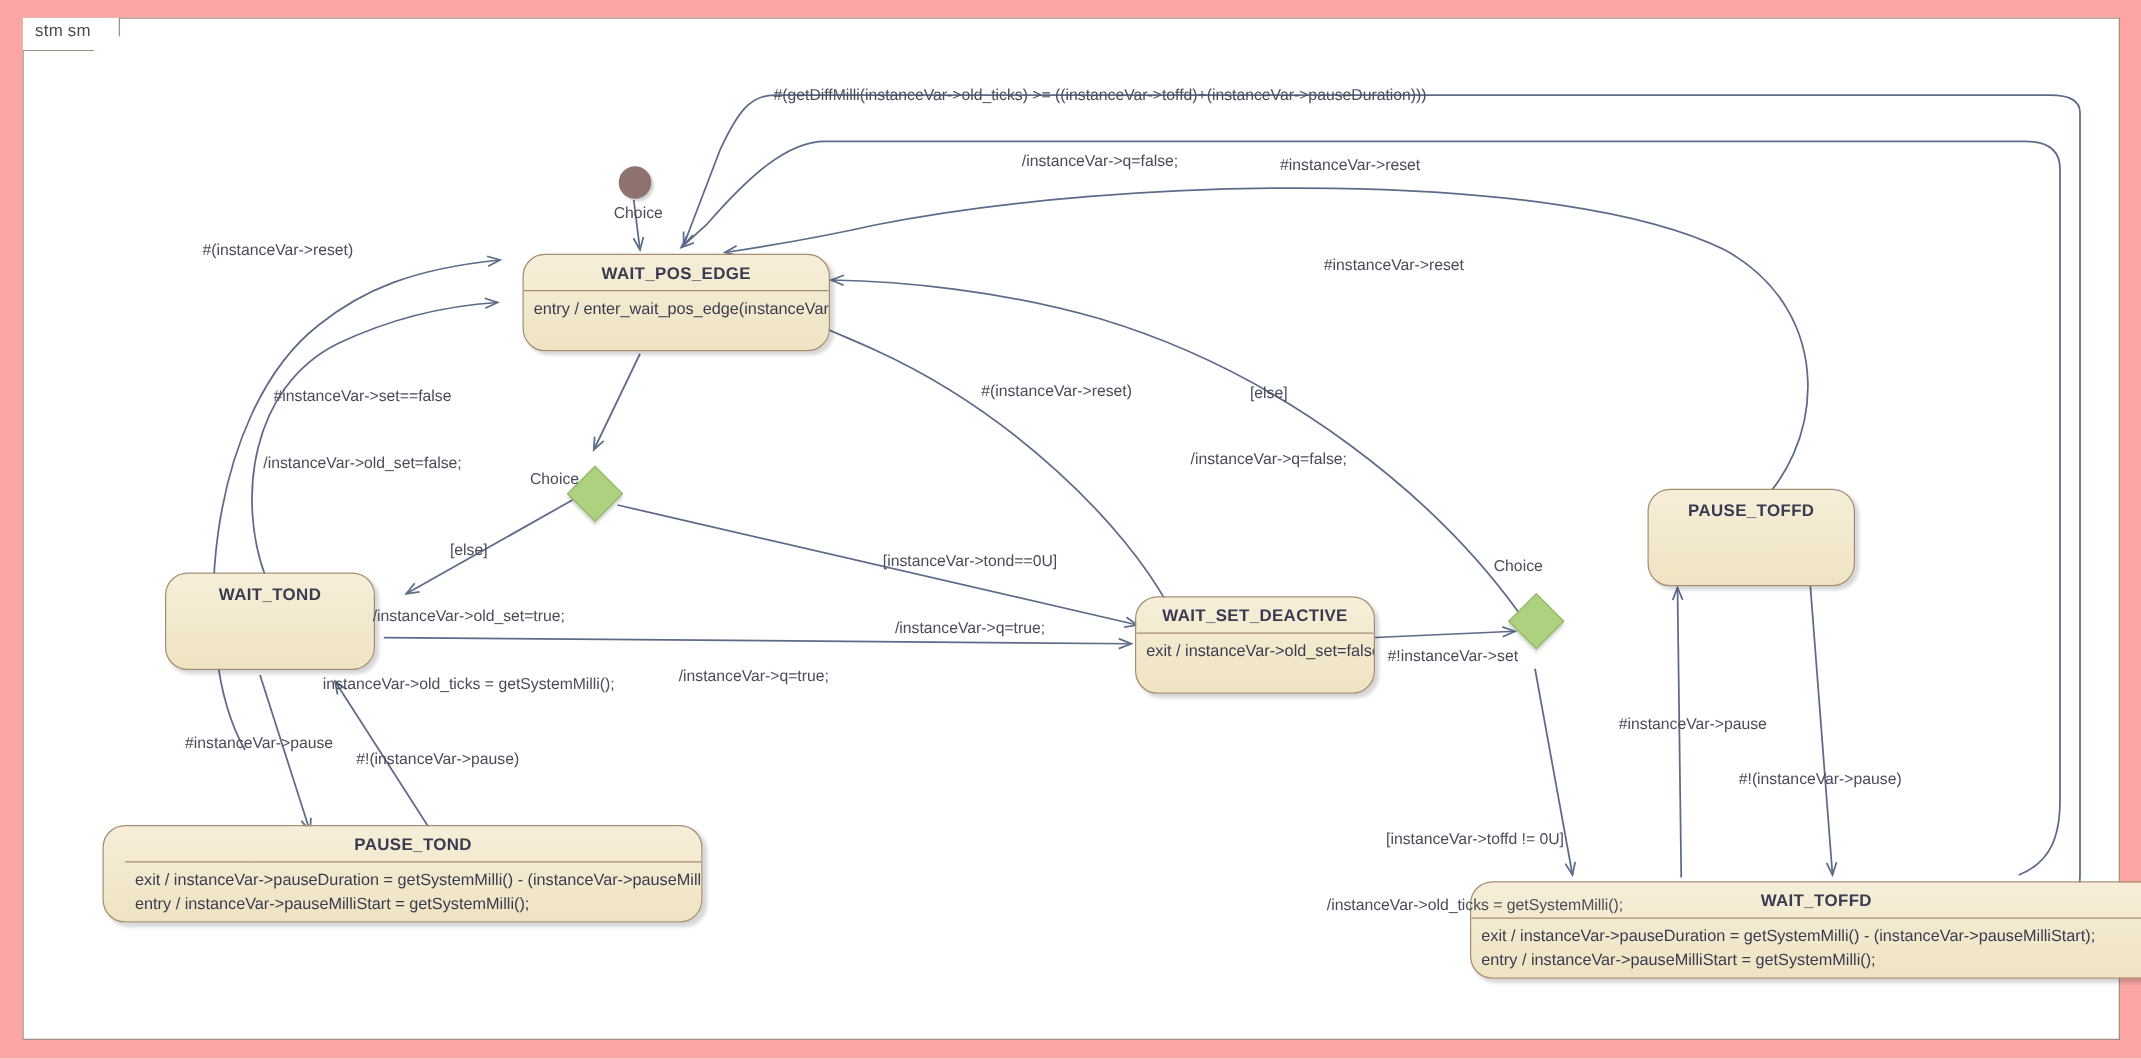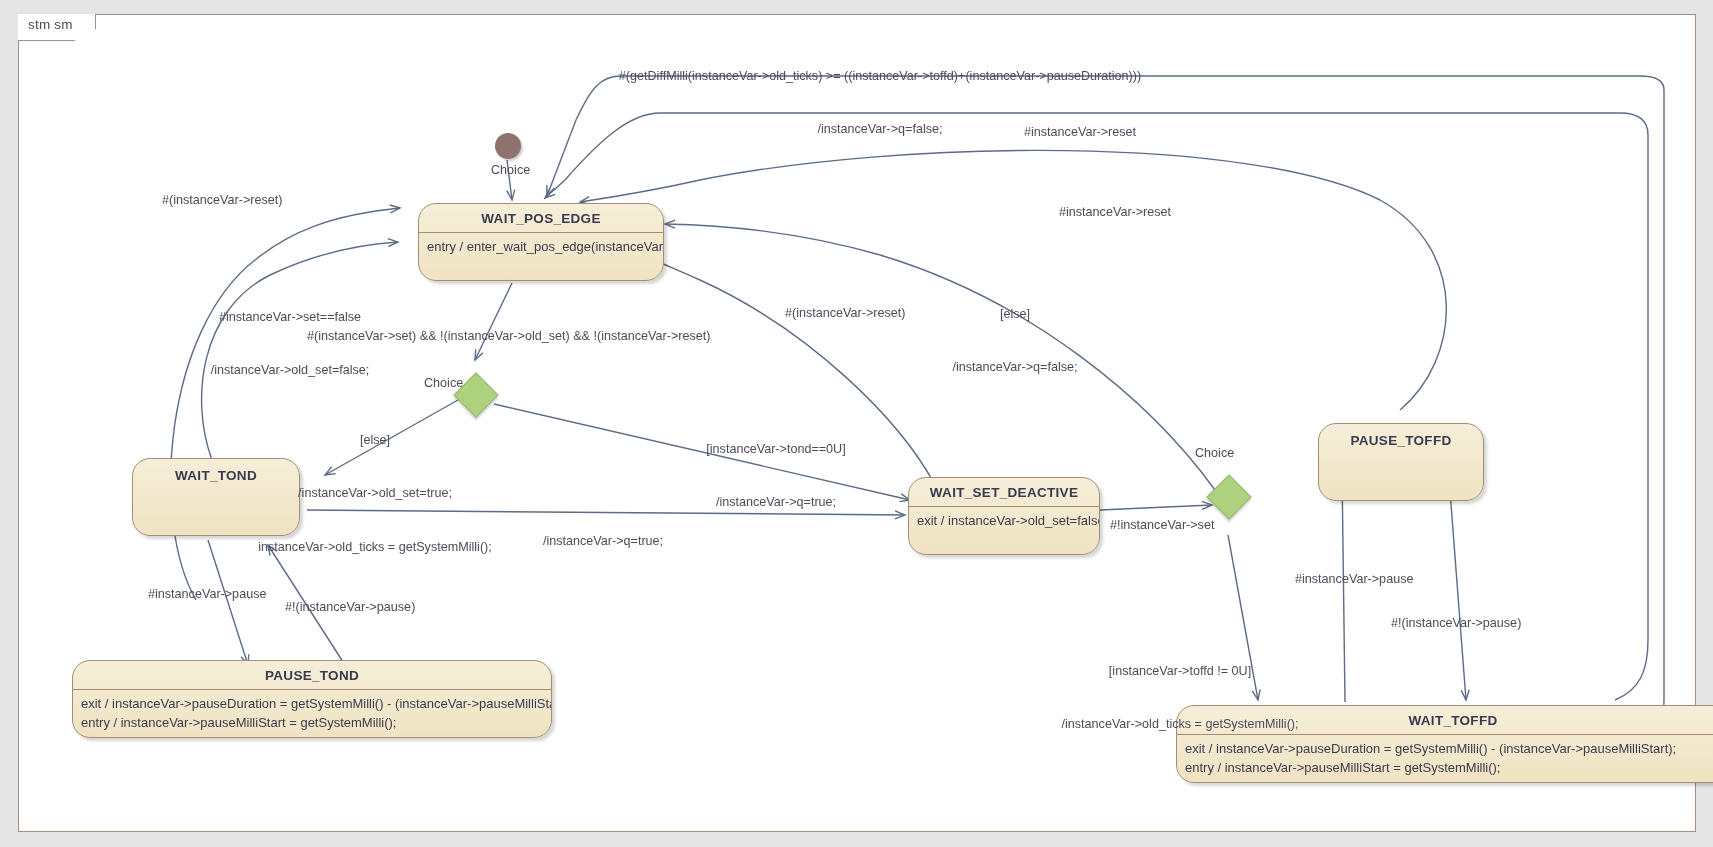--- a/index.html
+++ b/index.html
@@ -7,21 +7,21 @@
     padding: 0;
     background: #ffffff;
   }
   body {
     font-family: "Liberation Sans", sans-serif;
   }
   #canvas {
     position: relative;
     width: 1713px;
     height: 847px;
-    background: #e5e5e5;
+    background: #fca5a5;
     overflow: hidden;
   }
   
   #frame {
     position: absolute;
     left: 18px;
     top: 14px;
     width: 1678px;
     height: 818px;
     border: 1px solid #a58d82;
@@ -199,39 +199,39 @@
     <div class="body">entry / enter_wait_pos_edge(instanceVar);</div>
   </div>
 
   <div class="choice-node" style="left:460px; top:379px;"></div>
   <div class="node-lbl" style="left:424px; top:376px;">Choice</div>
 
   <div class="state simple" style="left:132px; top:458px; width:168px; height:78px;">
     <div class="title">WAIT_TOND</div>
   </div>
 
-  <div class="state" style="left:72px; top:660px; width:480px; height:78px;">
+  <div class="state" style="left:82px; top:660px; width:480px; height:78px;padding-left:17px;">
     <div class="title">PAUSE_TOND</div>
     <div class="sep"></div>
     <div class="body">
       <div>exit / instanceVar-&gt;pauseDuration = getSystemMilli() - (instanceVar-&gt;pauseMilliStart);</div>
       <div>entry / instanceVar-&gt;pauseMilliStart = getSystemMilli();</div>
     </div>
   </div>
 
   <div class="state" style="left:908px; top:477px; width:192px; height:78px;">
     <div class="title">WAIT_SET_DEACTIVE</div>
     <div class="sep"></div>
     <div class="body">exit / instanceVar-&gt;old_set=false;</div>
   </div>
 
   <div class="choice-node" style="left:1213px; top:481px;"></div>
   <div class="node-lbl" style="left:1195px; top:446px;">Choice</div>
 
-  <div class="state simple" style="left:1318px; top:391px; width:166px; height:78px;margin-top:32px;">
+  <div class="state simple" style="left:1318px; top:391px; width:166px; height:78px;">
     <div class="title">PAUSE_TOFFD</div>
   </div>
 
   <div class="state" style="left:1176px; top:705px; width:554px; height:78px;">
     <div class="title">WAIT_TOFFD</div>
     <div class="sep"></div>
     <div class="body">
       <div>exit / instanceVar-&gt;pauseDuration = getSystemMilli() - (instanceVar-&gt;pauseMilliStart);</div>
       <div>entry / instanceVar-&gt;pauseMilliStart = getSystemMilli();</div>
     </div>
@@ -246,21 +246,20 @@
 
   <div class="lbl" style="left:1059px; top:204px;">#instanceVar-&gt;reset</div>
 
   <div class="lbl" style="left:162px; top:192px;">#(instanceVar-&gt;reset)</div>
 
   <div class="lbl center" style="left:180px; top:273px; width:220px;">
     <div>#instanceVar-&gt;set==false</div>
     <div>/instanceVar-&gt;old_set=false;</div>
   </div>
 
-  <div class="lbl" style="left:307px; top:328px;">#(instanceVar-&gt;set) &amp;&amp; !(instanceVar-&gt;old_set) &amp;&amp; !(instanceVar-&gt;reset)</div>
 
   <div class="lbl center" style="left:235px; top:396px; width:280px;">
     <div>[else]</div>
     <div>/instanceVar-&gt;old_set=true;</div>
     <div>instanceVar-&gt;old_ticks = getSystemMilli();</div>
   </div>
 
   <div class="lbl center" style="left:676px; top:405px; width:200px;">
     <div>[instanceVar-&gt;tond==0U]</div>
     <div>/instanceVar-&gt;q=true;</div>

